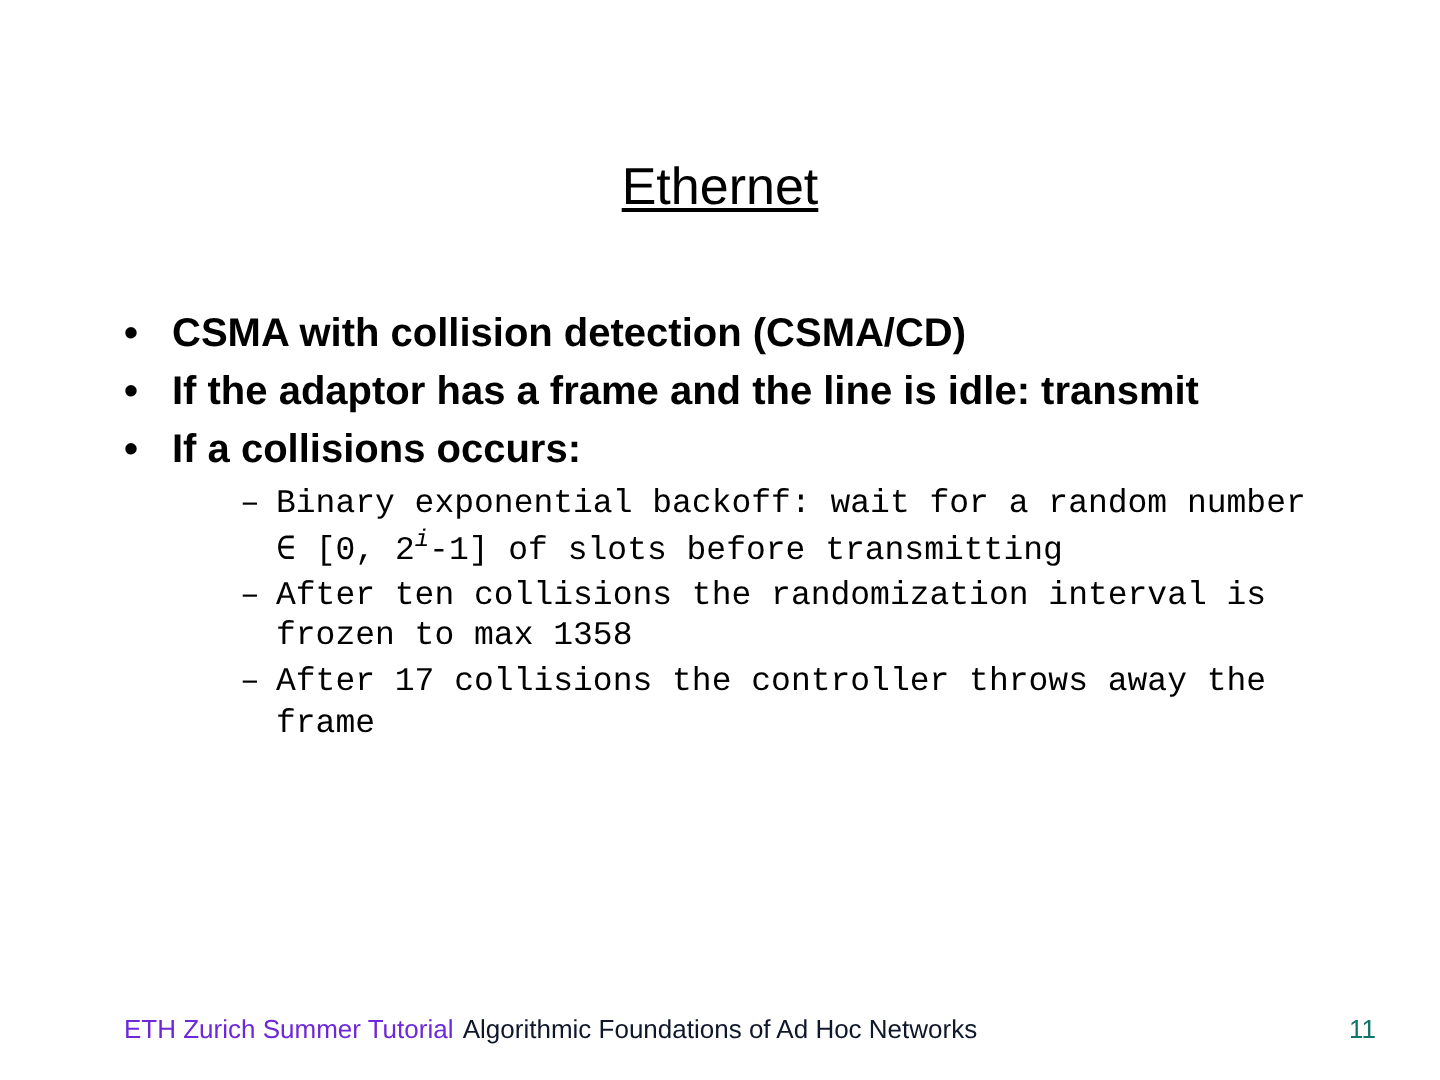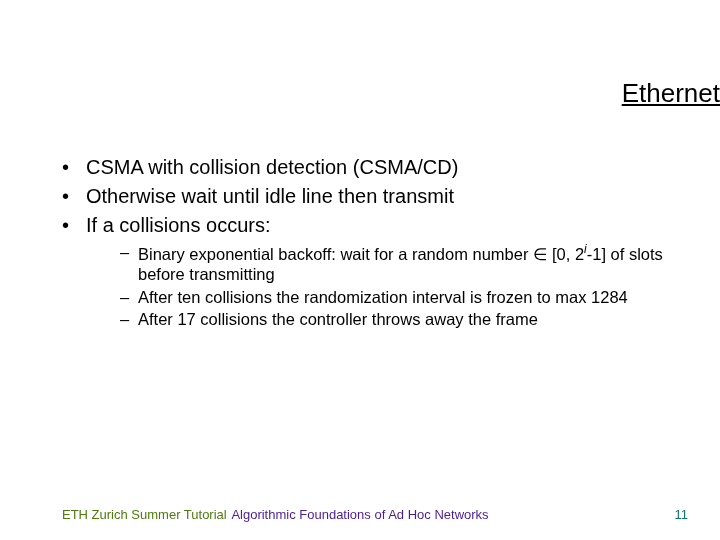--- a/index.html
+++ b/index.html
@@ -17,58 +17,60 @@
     width: 720px;
     height: 540px;
     position: relative;
     box-sizing: border-box;
   }
   .title {
     position: absolute;
     top: 78px;
     left: 0;
     width: 100%;
-    text-align: right;
+    text-align: center;
     font-size: 26px;
     text-decoration: underline;
   }
   .body {
     position: absolute;
     top: 155px;
     left: 60px;
     width: 610px;
     font-size: 20px;
     line-height: 1.25;
   }
   ul.bullets {
     list-style: none;
     margin: 0;
     padding: 0;
   }
   ul.bullets > li {
     position: relative;
     padding-left: 26px;
     margin-bottom: 4px;
+    font-weight: bold;
   }
   ul.bullets > li::before {
     content: "•";
     position: absolute;
     left: 2px;
     top: 0;
   }
   .sub {
     margin-top: 4px;
     padding-left: 60px;
     font-size: 16.5px;
   }
   .sub .subitem {
     position: relative;
     padding-left: 18px;
     margin-bottom: 2px;
     line-height: 1.25;
+    font-family: Liberation Mono, monospace;
   }
   .sub .subitem::before {
     content: "–";
     position: absolute;
     left: 0;
     top: 0;
   }
   .sup {
     font-size: 12px;
     vertical-align: super;
@@ -78,53 +80,53 @@
     position: absolute;
     bottom: 33px;
     left: 0;
     width: 100%;
     font-size: 13px;
     font-family: Arial, sans-serif;
   }
   .footer-left {
     position: absolute;
     left: 62px;
-    color: #4d7c0f;
+    color: #6d28d9;
   }
   .footer-center {
     position: absolute;
     left: 0;
     width: 100%;
     text-align: center;
-    color: #4c1d95;
+    color: #0f172a;
   }
   .footer-right {
     position: absolute;
     right: 32px;
     color: #0f766e;
   }
 </style>
 </head>
 <body>
 
 <div class="slide">
 
   <div class="title">Ethernet</div>
 
   <div class="body">
     <ul class="bullets">
       <li>CSMA with collision detection (CSMA/CD)</li>
-      <li>Otherwise wait until idle line then transmit</li>
+      <li>If the adaptor has a frame and the line is idle: transmit</li>
       <li>If a collisions occurs:</li>
     </ul>
     <div class="sub">
       <div class="subitem">
         <span>Binary exponential backoff: wait for a random number ∈ [0, 2</span><span class="sup">i</span><span>-1] of slots before transmitting</span>
       </div>
-      <div class="subitem">After ten collisions the randomization interval is frozen to max 1284</div>
+      <div class="subitem">After ten collisions the randomization interval is frozen to max 1358</div>
       <div class="subitem">After 17 collisions the controller throws away the frame</div>
     </div>
   </div>
 
   <div class="footer">
     <div class="footer-left">ETH Zurich Summer Tutorial</div>
     <div class="footer-center">Algorithmic Foundations of Ad Hoc Networks</div>
     <div class="footer-right">11</div>
   </div>
 

